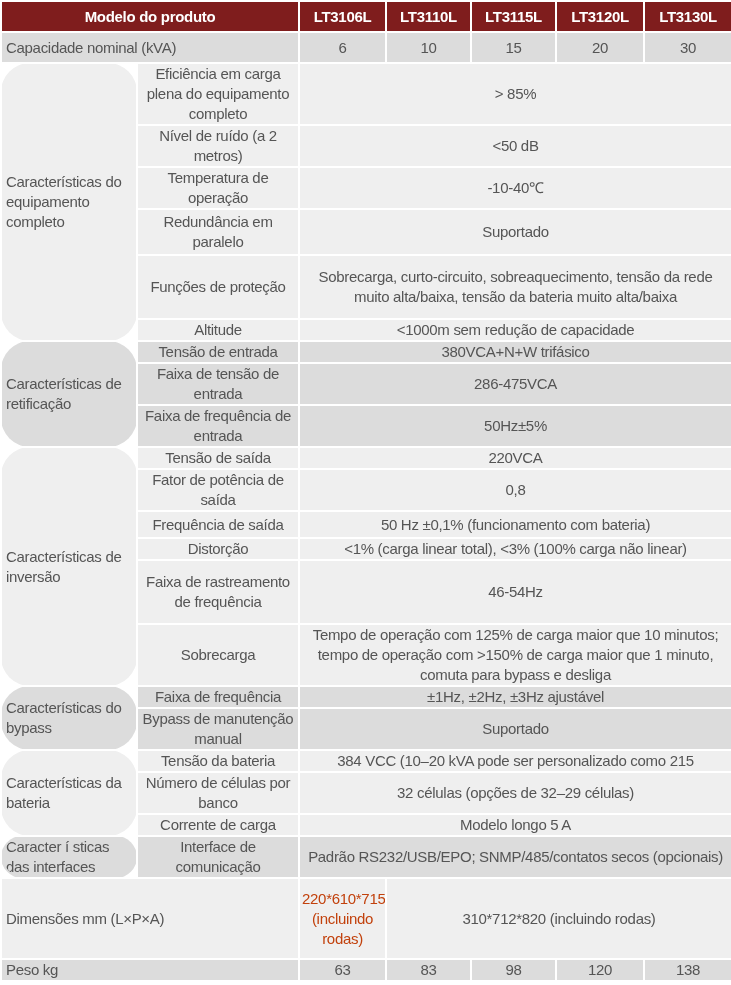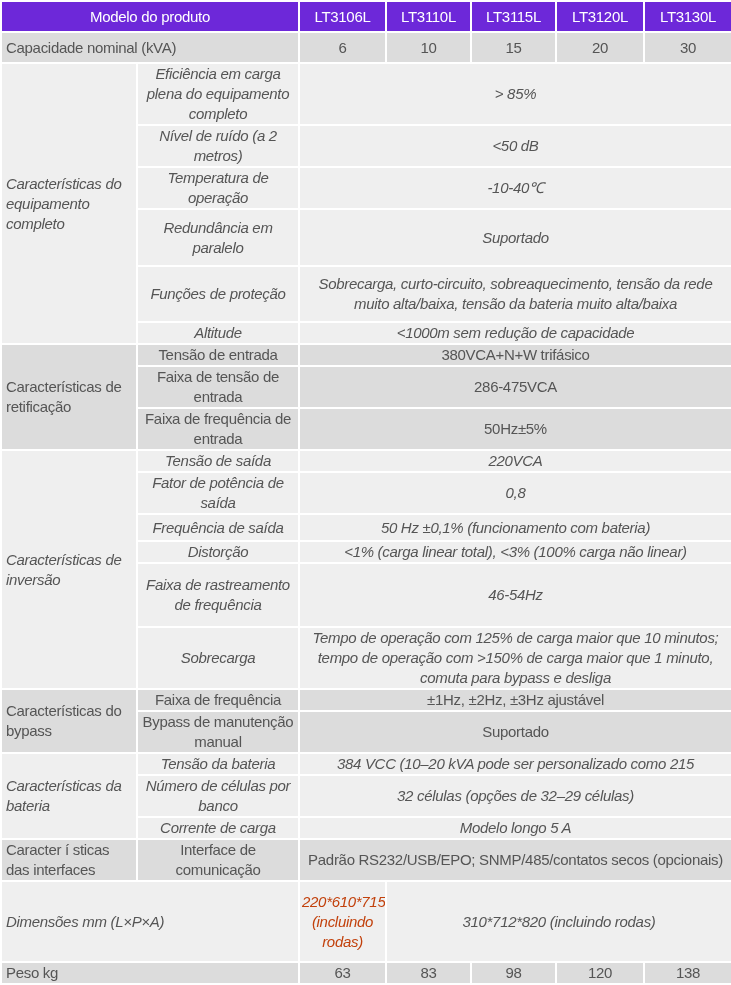--- a/index.html
+++ b/index.html
@@ -15,27 +15,28 @@
   }
   table.spec td {
     border: 2px solid #ffffff;
     padding: 0 2px;
     text-align: center;
     vertical-align: middle;
     line-height: 20px;
     overflow: hidden;
   }
   table.spec tr.hdr td {
-    background: #6d28d9;
+    background: #7f1d1d;
     color: #ffffff;
     height: 29px;
+    font-weight: bold;
   }
   tr.dark td { background: #dcdcdc; }
-  tr.light td { background: #efefef; font-style: italic; }
-  td.group { text-align: left !important; padding-left: 4px !important; }
+  tr.light td { background: #efefef; }
+  td.group { text-align: left !important; padding-left: 4px !important; border-radius: 29px; }
   td.left { text-align: left !important; padding-left: 4px !important; }
   td.black { color: #c2410c; }
 </style>
 </head>
 <body>
 
 <table class="spec">
   <colgroup>
     <col style="width:136px">
     <col style="width:162px">
@@ -71,25 +72,25 @@
     <td colspan="5">&gt; 85%</td>
   </tr>
   <tr class="light" style="height:41px">
     <td>Nível de ruído (a 2 metros)</td>
     <td colspan="5">&lt;50 dB</td>
   </tr>
   <tr class="light" style="height:41px">
     <td>Temperatura de operação</td>
     <td colspan="5">-10-40℃</td>
   </tr>
-  <tr class="light" style="height:57px">
+  <tr class="light" style="height:46px">
     <td>Redundância em paralelo</td>
     <td colspan="5">Suportado</td>
   </tr>
-  <tr class="light" style="height:56px">
+  <tr class="light" style="height:64px">
     <td>Funções de proteção</td>
     <td colspan="5">Sobrecarga, curto-circuito, sobreaquecimento, tensão da rede muito alta/baixa, tensão da bateria muito alta/baixa</td>
   </tr>
   <tr class="light" style="height:21px">
     <td>Altitude</td>
     <td colspan="5">&lt;1000m sem redução de capacidade</td>
   </tr>
 
   <tr class="dark" style="height:21px">
     <td rowspan="3" class="group">Características de retificação</td>

